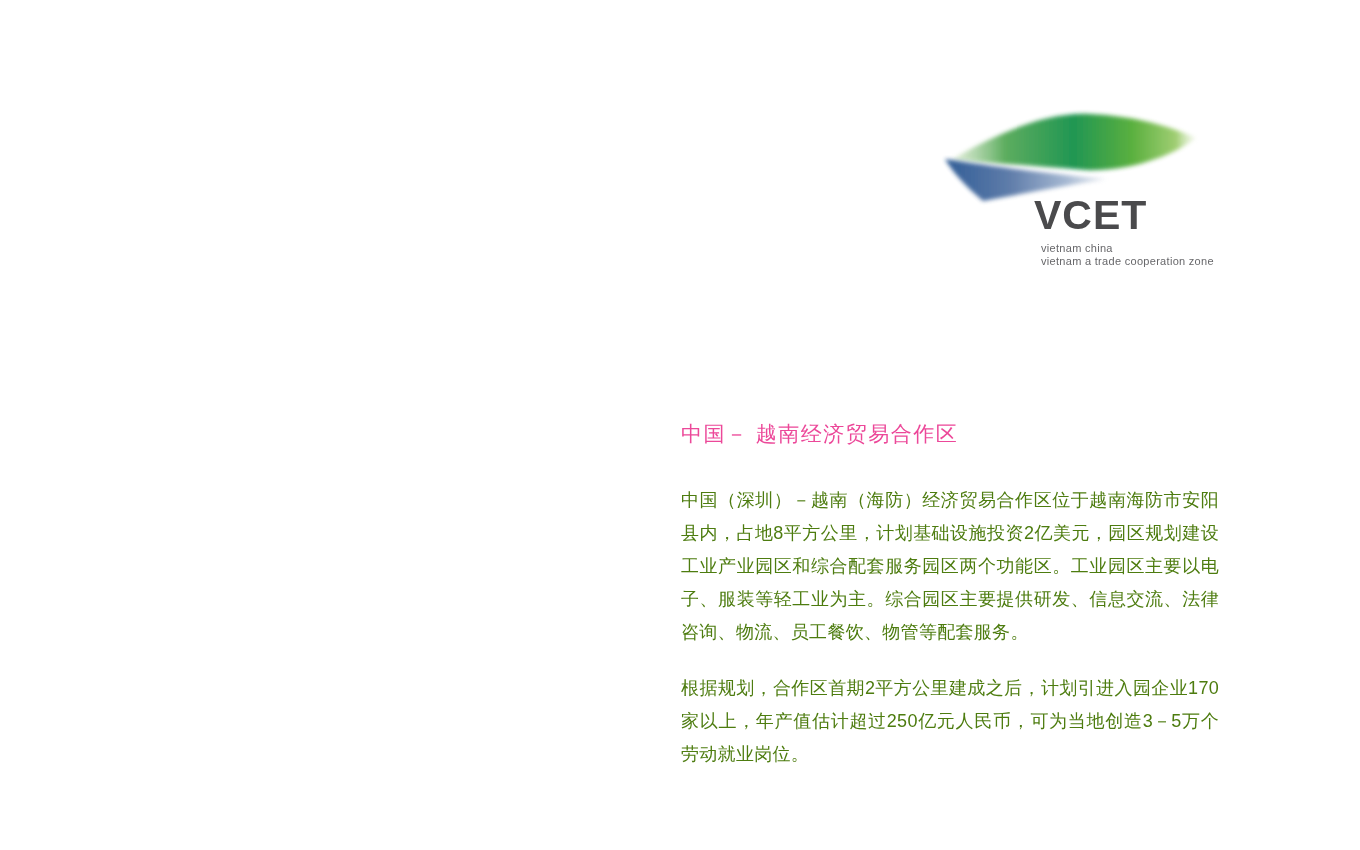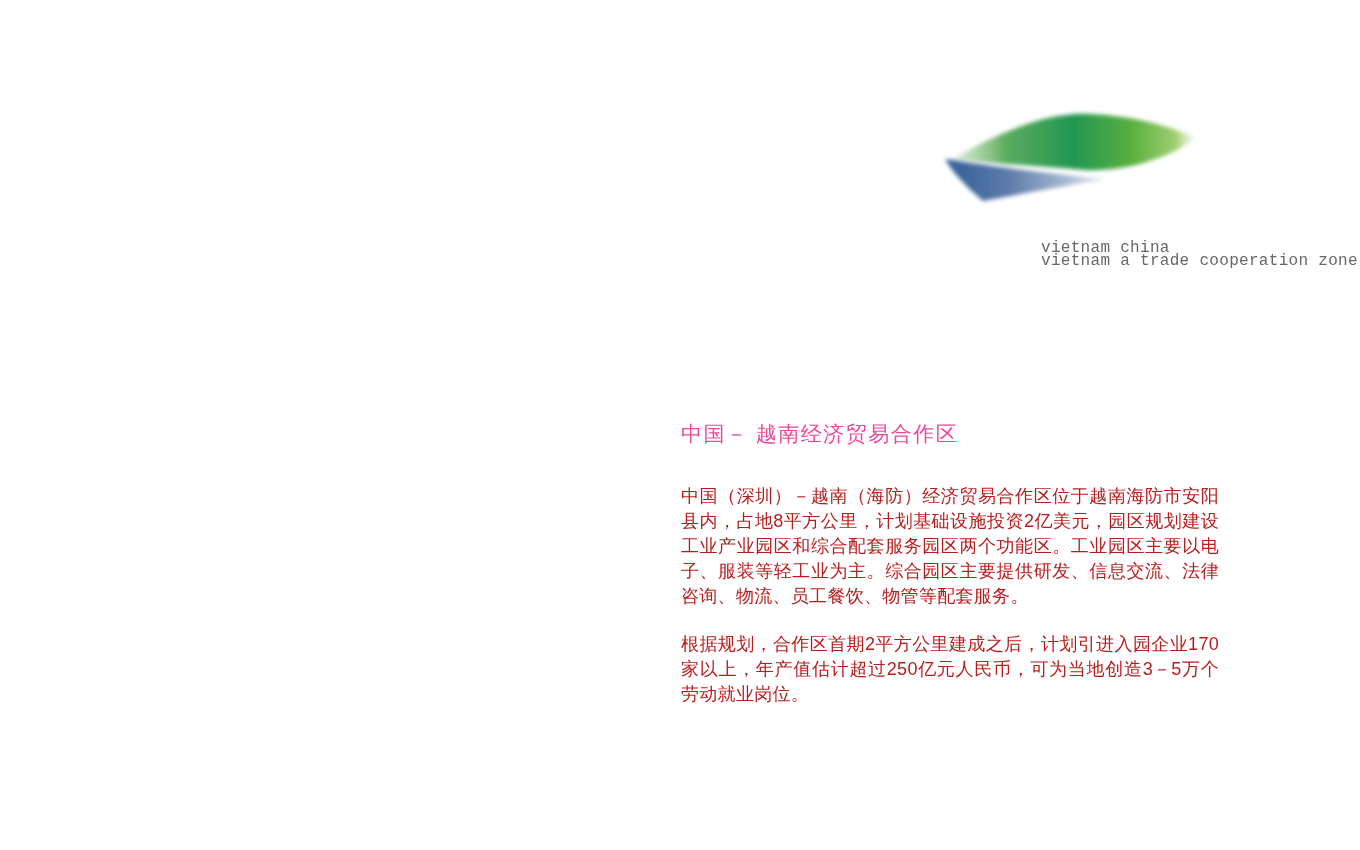--- a/index.html
+++ b/index.html
@@ -25,44 +25,43 @@
     left: 1034px; top: 193px;
     font-size: 41px;
     font-weight: 700;
     letter-spacing: 1px;
     color: #4a4a4c;
     line-height: 44px;
   }
   .logo-tagline {
     position: absolute;
     left: 1041px; top: 242px;
-    font-size: 16px;
+    font-size: 11px;
     line-height: 13px;
     letter-spacing: 0.3px;
     color: #67676a;
-    font-family: Liberation Mono, monospace;
   }
   
   .text-block {
     position: absolute;
     left: 681px; top: 421px;
     width: 538px;
   }
   .page-title {
     font-size: 21px;
     font-weight: 400;
     letter-spacing: 1.5px;
     color: #ec4899;
     line-height: 26px;
     margin-bottom: 37px;
   }
   .body-para {
     font-size: 18px;
-    color: #b91c1c;
-    line-height: 25px;
+    color: #4d7c0f;
+    line-height: 33px;
     letter-spacing: 0.3px;
     text-align: justify;
     margin-bottom: 23px;
   }
   .body-para:last-child { margin-bottom: 10px; }
 </style>
 </head>
 <body>
 
 <div class="page">
@@ -88,20 +87,21 @@
       <filter id="soft" x="-20%" y="-20%" width="140%" height="140%">
         <feGaussianBlur stdDeviation="2"></feGaussianBlur>
       </filter>
     </defs>
     <path d="M16,56 C60,30 110,8 155,10 C200,12 235,22 261,34
              C235,54 190,68 150,66 C100,62 55,59 16,56 Z" fill="url(#gGreen)" filter="url(#soft)" opacity="0.95"></path>
     <path d="M10,55 C55,62 115,70 172,75 C130,82 90,89 48,97
              C30,82 16,66 10,55 Z" fill="url(#gBlue)" filter="url(#soft)" opacity="0.92"></path>
   </svg>
 
+  <div class="logo-wordmark">VCET</div>
 
   <div class="logo-tagline">
     <div>vietnam china</div>
     <div>vietnam a trade cooperation zone</div>
   </div>
 
   <div class="text-block">
     <div class="page-title">中国－ 越南经济贸易合作区</div>
     <p class="body-para">中国（深圳）－越南（海防）经济贸易合作区位于越南海防市安阳县内，占地8平方公里，计划基础设施投资2亿美元，园区规划建设工业产业园区和综合配套服务园区两个功能区。工业园区主要以电子、服装等轻工业为主。综合园区主要提供研发、信息交流、法律咨询、物流、员工餐饮、物管等配套服务。</p>
     <p class="body-para">根据规划，合作区首期2平方公里建成之后，计划引进入园企业170家以上，年产值估计超过250亿元人民币，可为当地创造3－5万个劳动就业岗位。</p>

